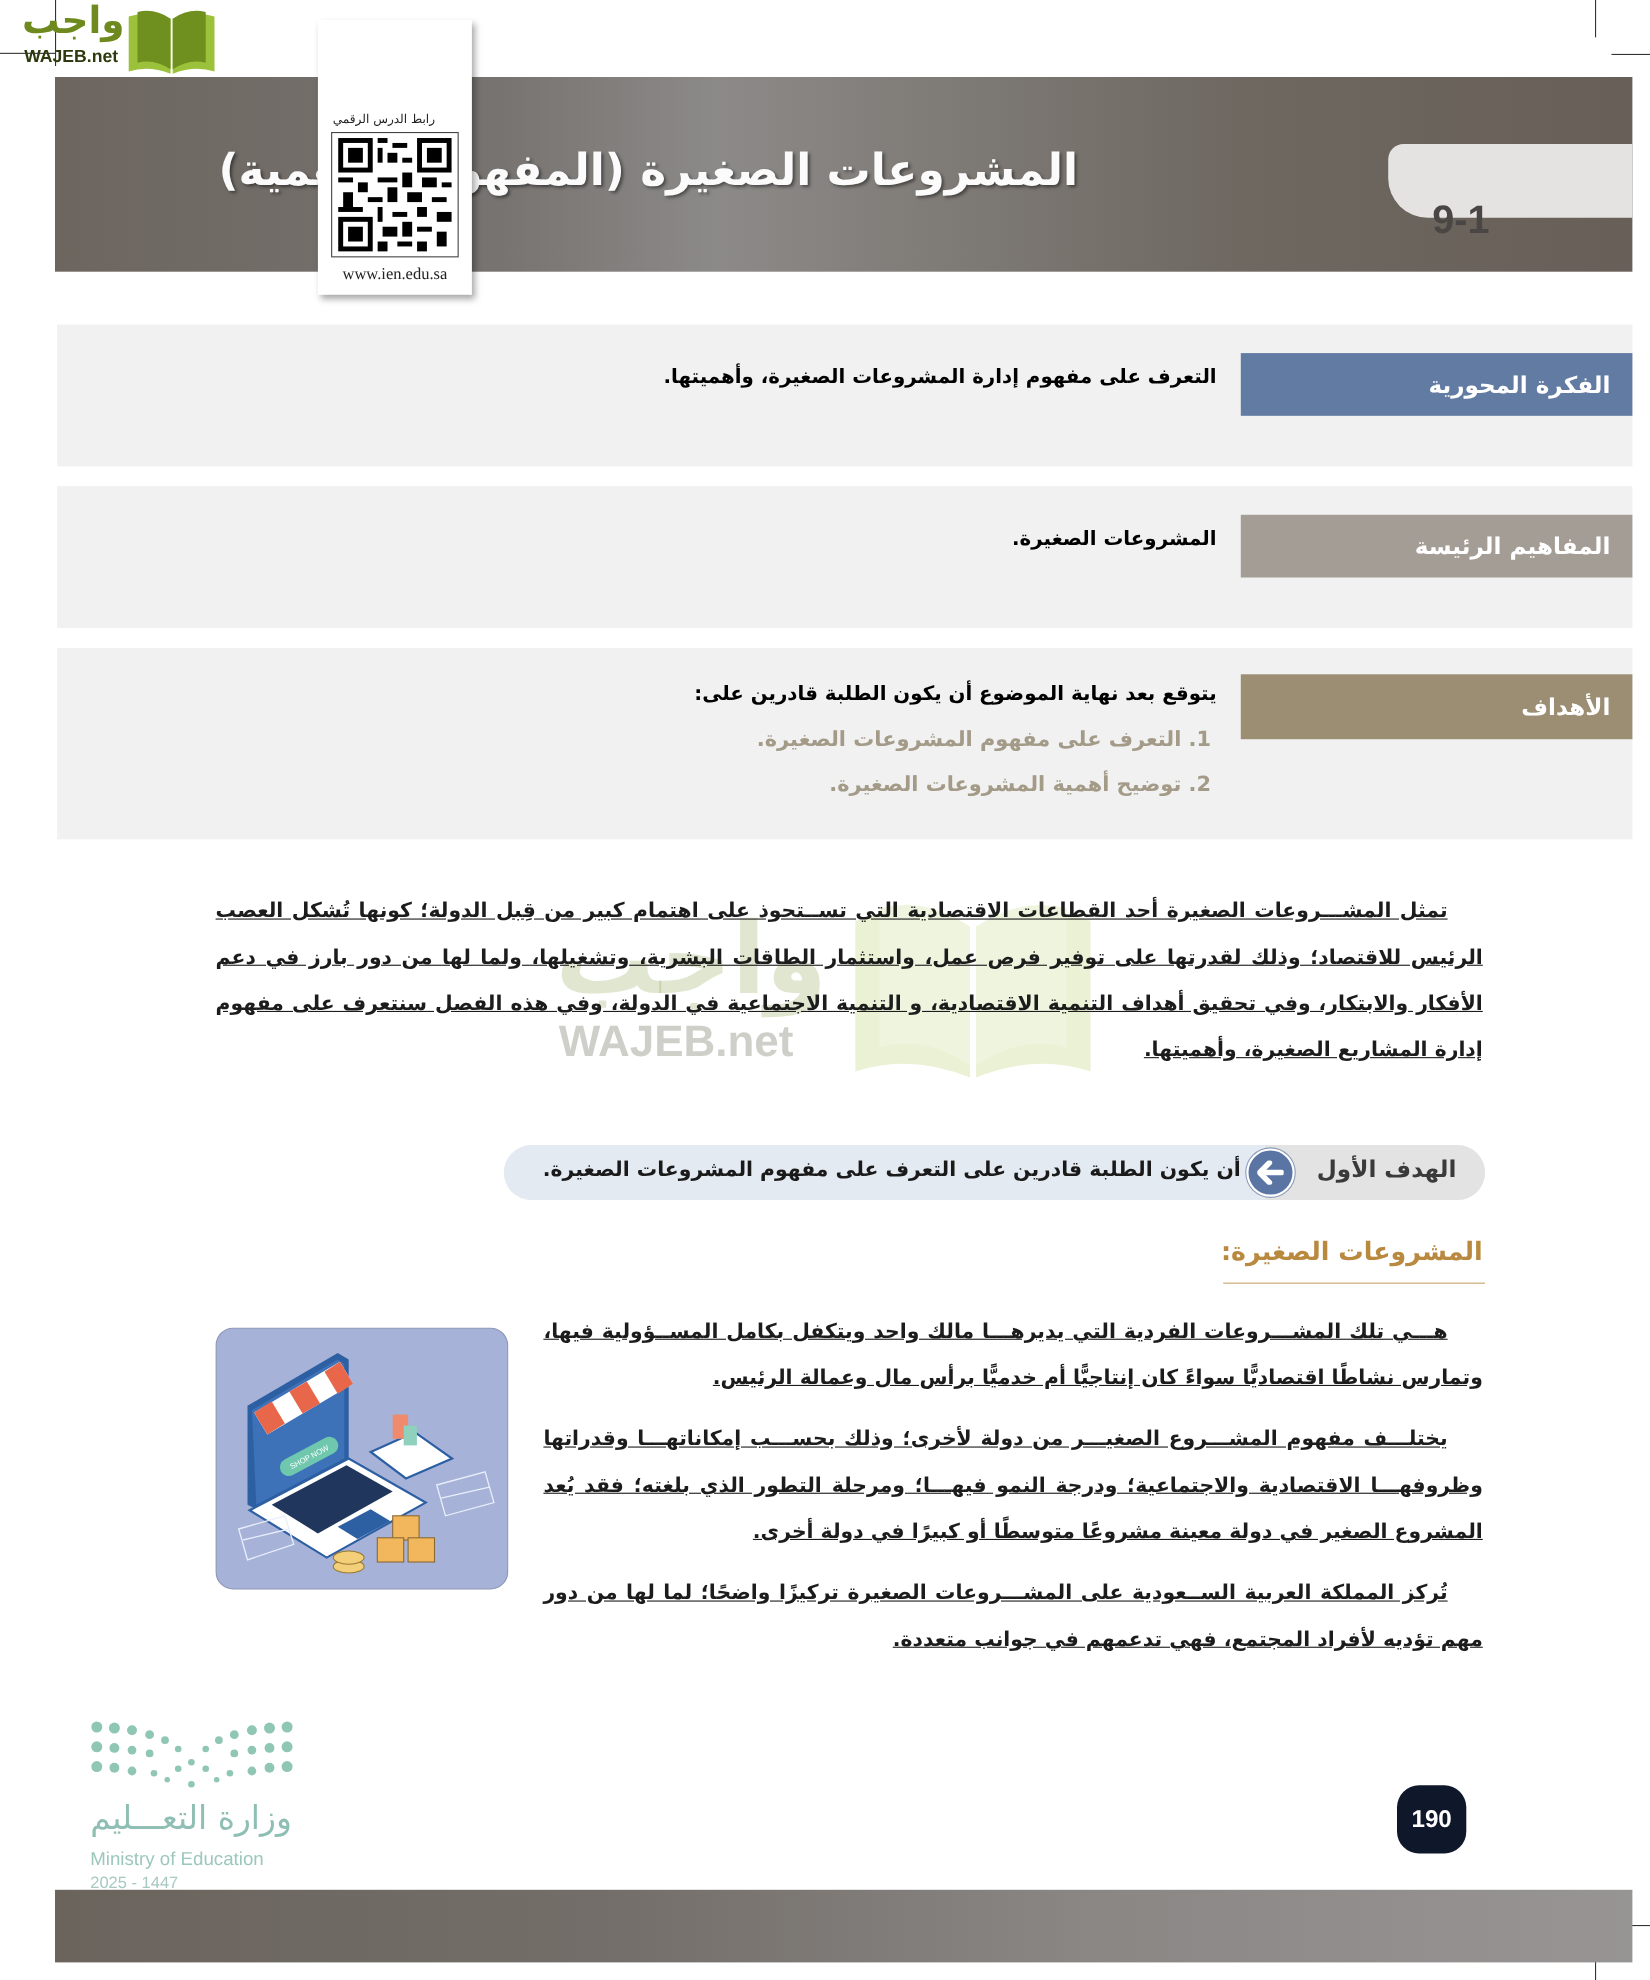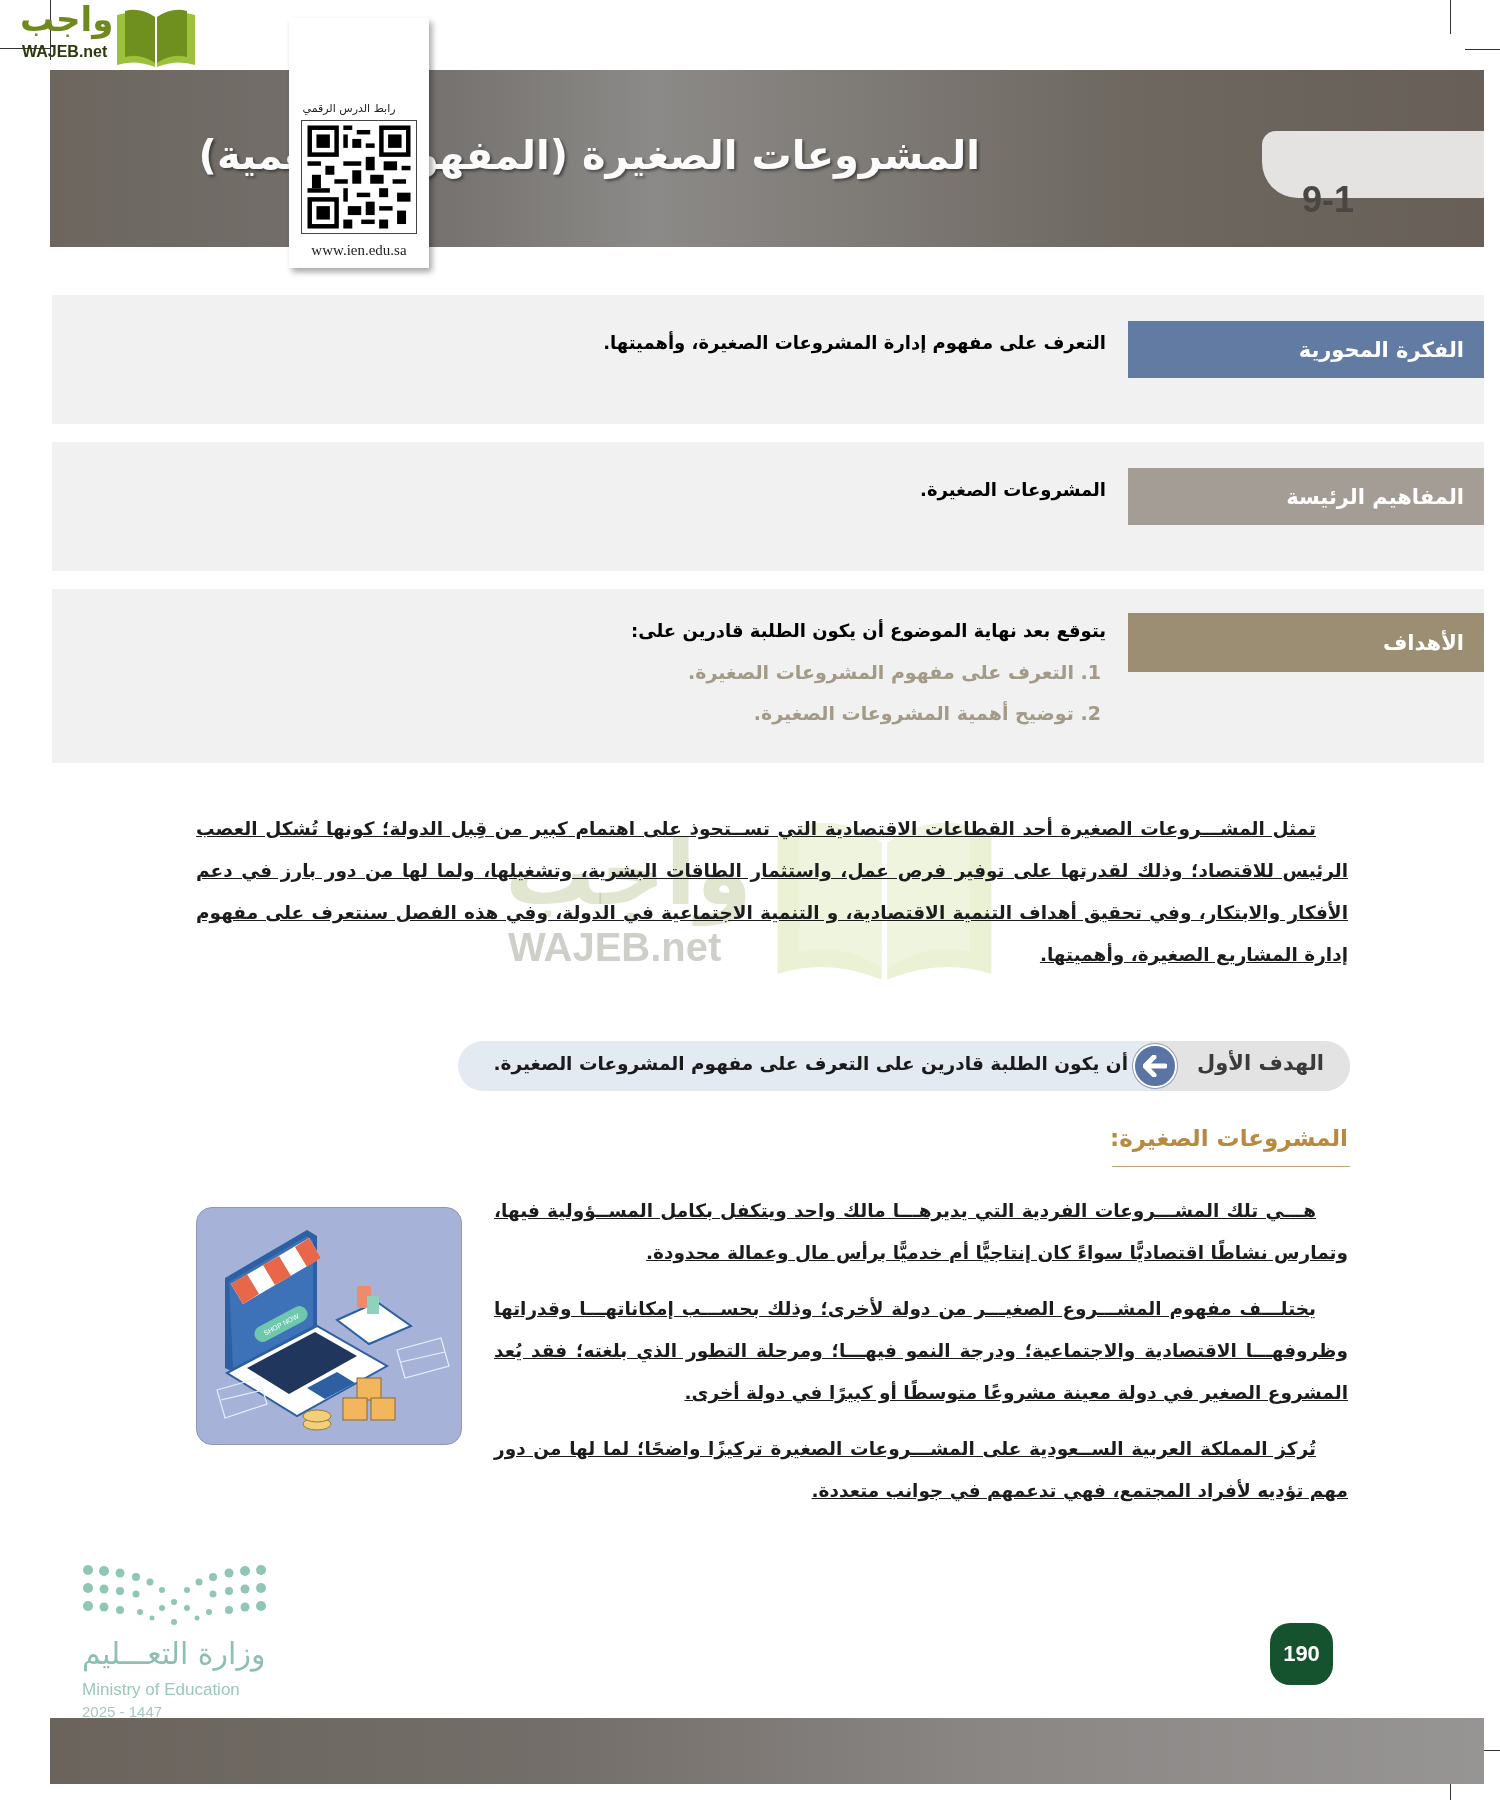--- a/index.html
+++ b/index.html
@@ -100,21 +100,21 @@
   }
 
   
   .moe-dots { left: 82px; top: 1562px; width: 185px; height: 70px; }
   .moe-ar { left: 82px; top: 1636px; font-size: 30px; color: #8fbfb4; direction: rtl; white-space: nowrap; }
   .moe-en { left: 82px; top: 1680px; font-size: 17px; color: #9cc7bd; font-family: "Liberation Sans", sans-serif; white-space: nowrap; }
   .moe-year { left: 82px; top: 1703px; font-size: 15px; color: #a7c9c1; font-family: "Liberation Sans", sans-serif; white-space: nowrap; }
 
   .page-badge {
     left: 1270px; top: 1623px; width: 63px; height: 62px; border-radius: 20px;
-    background: #14532d; color: #ffffff; font-size: 22px; font-weight: bold;
+    background: #0f172a; color: #ffffff; font-size: 22px; font-weight: bold;
     display: flex; align-items: center; justify-content: center;
     font-family: "Liberation Sans", sans-serif;
   }
   .footer-band {
     left: 50px; top: 1718px; width: 1434px; height: 66px;
     background: linear-gradient(90deg, #6b645d 0%, #736e69 35%, #8a8684 65%, #979594 100%);
   }
 
   
   .wm-center-book { left: 772px; top: 815px; width: 225px; height: 170px; opacity: 0.28; }
@@ -230,21 +230,21 @@
     <svg width="24" height="22" viewBox="0 0 24 22">
       <path d="M11 2 L2 11 L11 20 M3 11 L22 11" stroke="#ffffff" stroke-width="5" fill="none" stroke-linecap="round" stroke-linejoin="round"></path>
     </svg>
   </div>
   <div class="goal-text">أن يكون الطلبة قادرين على التعرف على مفهوم المشروعات الصغيرة.</div>
 </div>
 
 <div class="abs sub-heading">المشروعات الصغيرة:</div>
 <div class="abs sub-underline"></div>
 
-<div class="para para-indent" style="left:494px;width:854px;top:1190px;">هـــي تلك المشـــروعات الفردية التي يديرهـــا مالك واحد ويتكفل بكامل المســؤولية فيها، وتمارس نشاطًا اقتصاديًّا سواءً كان إنتاجيًّا أم خدميًّا برأس مال وعمالة محدودة.</div>
+<div class="para para-indent" style="left:494px;width:854px;top:1190px;">هـــي تلك المشـــروعات الفردية التي يديرهـــا مالك واحد ويتكفل بكامل المســؤولية فيها، وتمارس نشاطًا اقتصاديًّا سواءً كان إنتاجيًّا أم خدميًّا برأس مال وعمالة الرئيس.</div>
 <div class="para para-indent" style="left:494px;width:854px;top:1288px;">يختلـــف مفهوم المشـــروع الصغيـــر من دولة لأخرى؛ وذلك بحســـب إمكاناتهـــا وقدراتها وظروفهـــا الاقتصادية والاجتماعية؛ ودرجة النمو فيهـــا؛ ومرحلة التطور الذي بلغته؛ فقد يُعد المشروع الصغير في دولة معينة مشروعًا متوسطًا أو كبيرًا في دولة أخرى.</div>
 <div class="para para-indent" style="left:494px;width:854px;top:1428px;">تُركز المملكة العربية الســعودية على المشـــروعات الصغيرة تركيزًا واضحًا؛ لما لها من دور مهم تؤديه لأفراد المجتمع، فهي تدعمهم في جوانب متعددة.</div>
 
 <div class="abs illus">
   <svg width="264" height="236" viewBox="0 0 264 236">
 
     <polygon points="28,70 110,22 120,28 120,120 38,165 28,160" fill="#2d5fa3"></polygon>
     <polygon points="32,74 110,28 116,32 116,118 36,160" fill="#3d72b8"></polygon>
 
     <polygon points="34,76 112,30 124,50 46,96" fill="#ffffff"></polygon>

